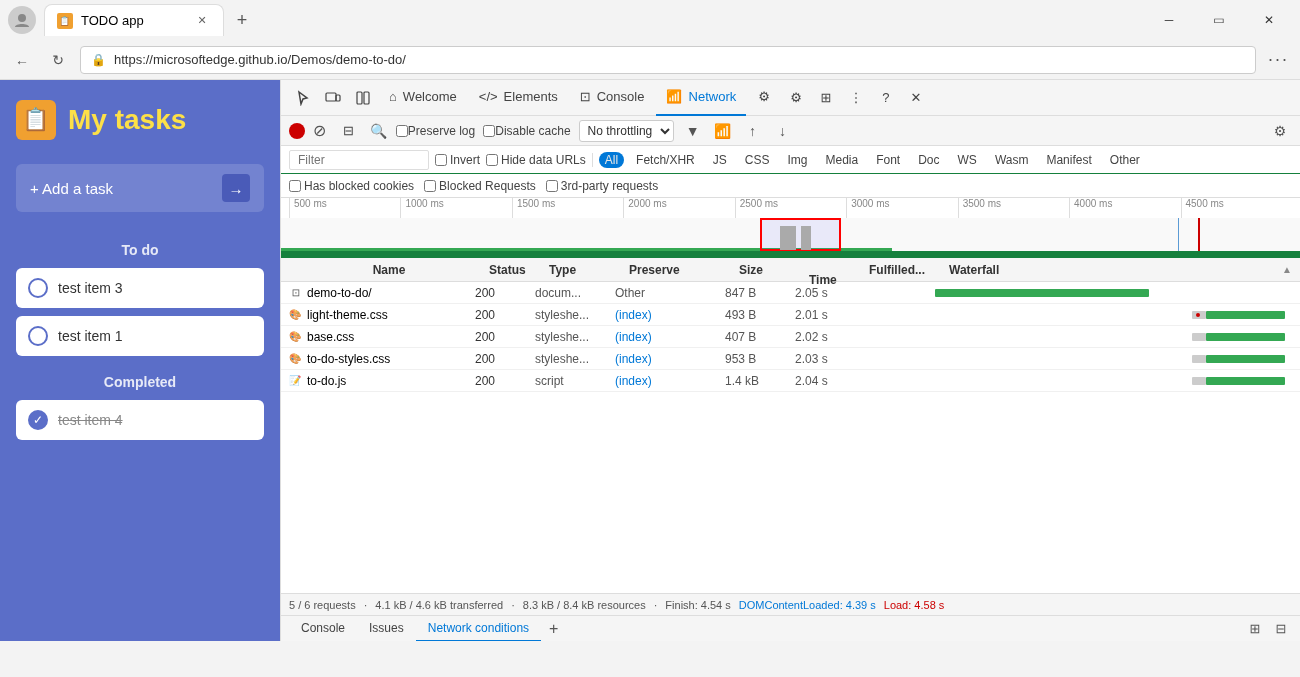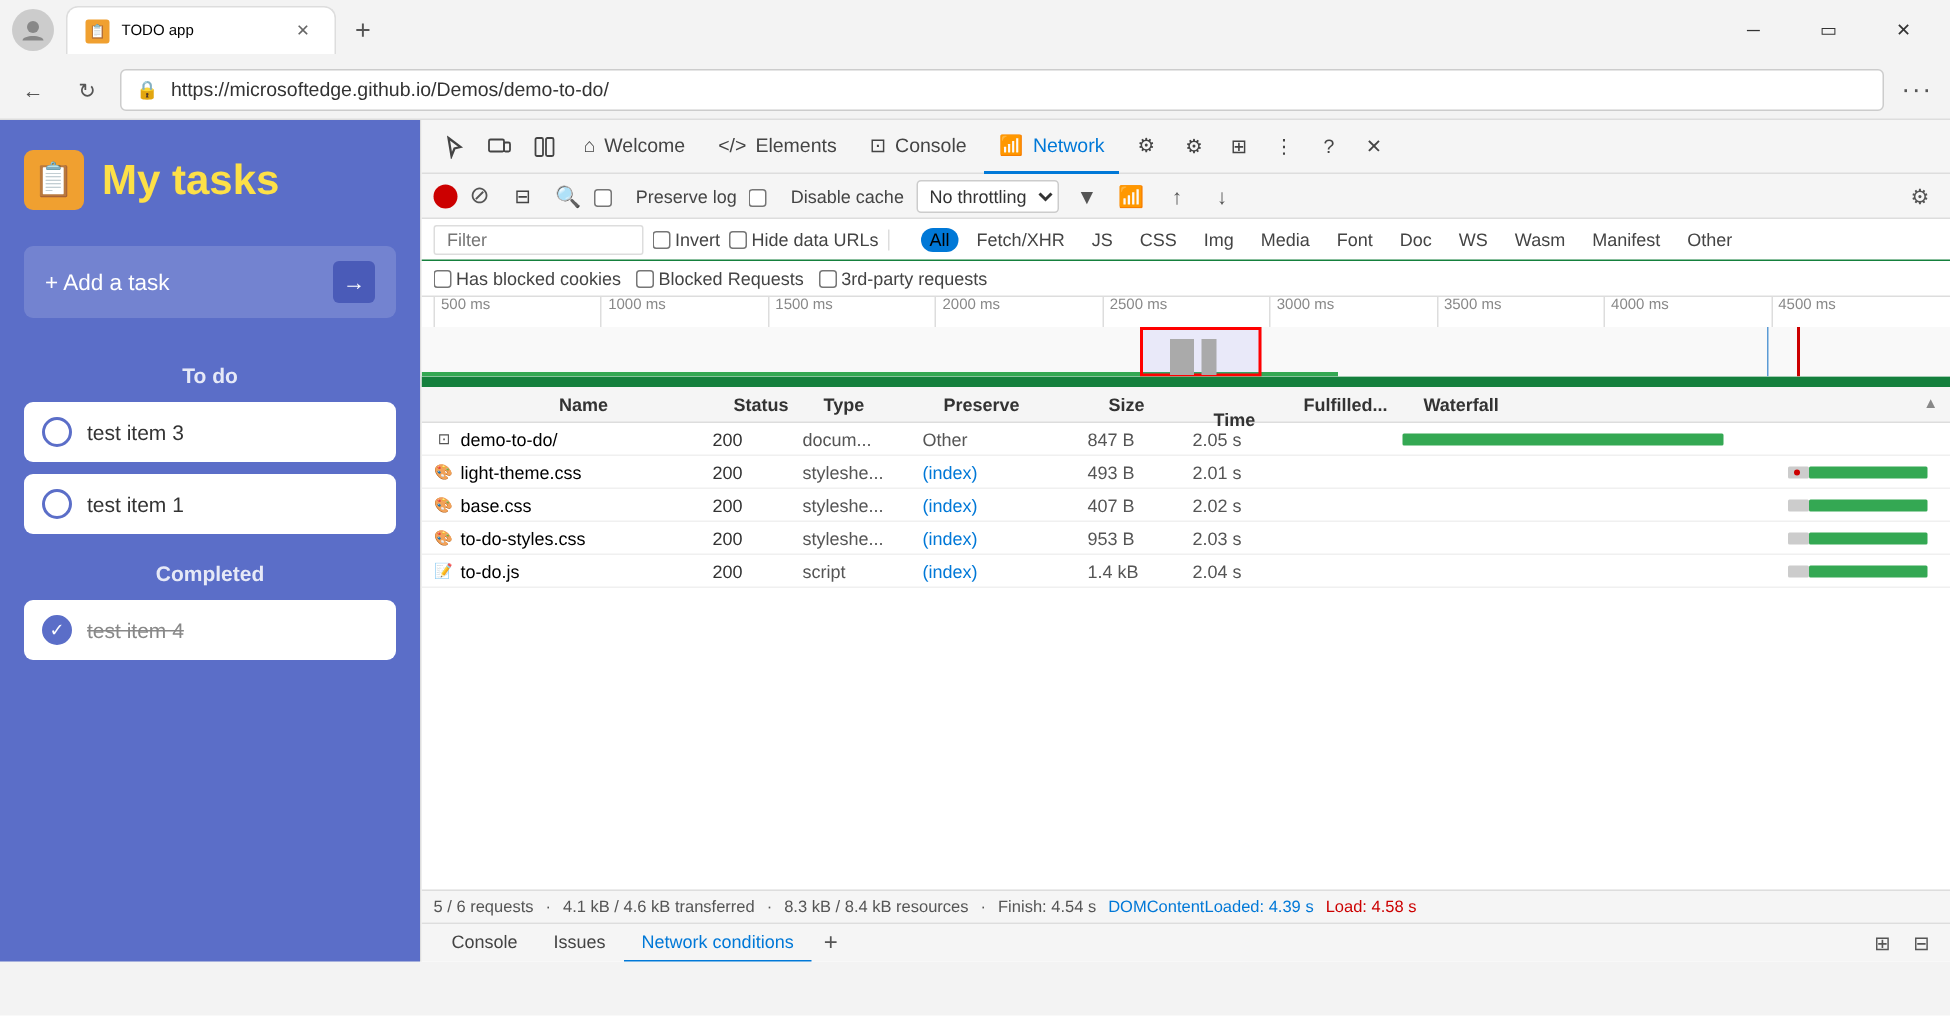--- a/index.html
+++ b/index.html
@@ -4,21 +4,21 @@
   <style>
     * { box-sizing: border-box; margin: 0; padding: 0; }
     body { font-family: 'Segoe UI', Arial, sans-serif; font-size: 13px; background: #f3f3f3; width: 1300px; height: 677px; overflow: hidden; }
 
     
     .browser-chrome { background: #f3f3f3; width: 100%; }
     .title-bar { display: flex; align-items: center; height: 40px; padding: 0 8px; background: #f3f3f3; }
     .title-bar-avatar { width: 28px; height: 28px; background: #ccc; border-radius: 50%; margin-right: 8px; display: flex; align-items: center; justify-content: center; }
     .tab { display: flex; align-items: center; background: white; border-radius: 8px 8px 0 0; padding: 0 12px; height: 32px; min-width: 180px; max-width: 240px; font-size: 13px; border: 1px solid #ddd; border-bottom: none; }
     .tab-icon { width: 16px; height: 16px; background: #f4a; margin-right: 8px; border-radius: 2px; display: flex; align-items: center; justify-content: center; font-size: 10px; }
-    .tab-title { flex: 1; font-size: 10px; }
+    .tab-title { flex: 1; font-size: 13px; }
     .tab-close { margin-left: 8px; width: 18px; height: 18px; display: flex; align-items: center; justify-content: center; border-radius: 50%; cursor: pointer; font-size: 11px; color: #666; }
     .new-tab-btn { width: 28px; height: 28px; display: flex; align-items: center; justify-content: center; border-radius: 50%; cursor: pointer; font-size: 18px; color: #555; margin-left: 4px; }
     .title-bar-controls { margin-left: auto; display: flex; gap: 4px; }
     .win-btn { width: 46px; height: 30px; display: flex; align-items: center; justify-content: center; font-size: 12px; cursor: pointer; color: #333; }
 
     .address-bar-row { display: flex; align-items: center; height: 40px; padding: 0 8px; gap: 8px; background: #f3f3f3; border-bottom: 1px solid #ddd; }
     .nav-btn { width: 28px; height: 28px; display: flex; align-items: center; justify-content: center; border-radius: 50%; cursor: pointer; color: #555; font-size: 14px; }
     .address-bar { flex: 1; height: 28px; border: 1px solid #ccc; border-radius: 4px; background: white; display: flex; align-items: center; padding: 0 10px; font-size: 13px; color: #333; }
     .address-icon { margin-right: 8px; color: #555; font-size: 12px; }
     .more-btn { width: 28px; height: 28px; display: flex; align-items: center; justify-content: center; border-radius: 50%; cursor: pointer; color: #555; font-size: 18px; letter-spacing: 1px; }
@@ -44,32 +44,32 @@
     .devtools { flex: 1; background: #fff; border-left: 1px solid #ddd; display: flex; flex-direction: column; overflow: hidden; }
     .devtools-toolbar { display: flex; align-items: center; height: 36px; border-bottom: 1px solid #ddd; padding: 0 8px; gap: 2px; background: #f5f5f5; }
     .dt-btn { width: 28px; height: 28px; display: flex; align-items: center; justify-content: center; border-radius: 3px; cursor: pointer; color: #444; font-size: 13px; }
     .dt-tab { display: flex; align-items: center; padding: 0 10px; height: 36px; font-size: 13px; cursor: pointer; color: #444; gap: 6px; border-bottom: 2px solid transparent; }
     .dt-tab.active { color: #0078d7; border-bottom: 2px solid #0078d7; }
 
     .devtools-filter-bar { display: flex; align-items: center; height: 30px; border-bottom: 1px solid #ddd; padding: 0 8px; gap: 8px; background: #f5f5f5; }
     .record-btn { width: 16px; height: 16px; background: #c00; border-radius: 50%; flex-shrink: 0; cursor: pointer; }
     .clear-btn { font-size: 16px; color: #555; cursor: pointer; line-height: 1; }
     .search-icon-btn { font-size: 14px; color: #555; cursor: pointer; }
-    .checkbox-label { display: flex; align-items: flex-end; gap: 16px; font-size: 12px; color: #444; cursor: pointer; }
+    .checkbox-label { display: flex; align-items: center; gap: 0; font-size: 12px; color: #444; cursor: pointer; }
     .checkbox-label input { width: 12px; height: 12px; }
     .throttle-select { border: 1px solid #ccc; border-radius: 3px; font-size: 12px; padding: 2px 4px; background: white; cursor: pointer; color: #333; }
     .dt-icon-btn { width: 22px; height: 22px; display: flex; align-items: center; justify-content: center; cursor: pointer; font-size: 14px; color: #555; }
     .dt-settings-btn { margin-left: auto; width: 24px; height: 24px; display: flex; align-items: center; justify-content: center; cursor: pointer; font-size: 14px; color: #555; }
 
     .devtools-filter-bar2 { display: flex; align-items: center; height: 28px; border-bottom: 1px solid #15803d; padding: 0 8px; gap: 6px; background: white; }
     .filter-input { border: 1px solid #ddd; border-radius: 2px; font-size: 12px; padding: 2px 8px; width: 140px; }
     .filter-tag { display: flex; align-items: center; gap: 3px; font-size: 12px; color: #444; cursor: pointer; }
     .filter-tag input { width: 12px; height: 12px; }
     .type-filter-btn { padding: 1px 6px; border-radius: 3px; font-size: 12px; cursor: pointer; border: none; background: transparent; color: #444; }
-    .type-filter-btn.active { background: #0078d7; color: #000000; border-radius: 10px; margin-left: 15px; }
+    .type-filter-btn.active { background: #0078d7; color: #e5e5e5; border-radius: 10px; }
 
     
     .timeline-area { height: 60px; border-bottom: 7px solid #15803d; position: relative; background: white; overflow: hidden; }
     .timeline-markers { display: flex; position: absolute; top: 0; left: 0; right: 0; height: 20px; padding: 0 8px; }
     .timeline-marker { font-size: 10px; color: #888; flex: 1; text-align: left; padding-left: 4px; border-left: 1px solid #ddd; }
     .timeline-bar-area { position: absolute; top: 20px; left: 0; right: 0; bottom: 0; background: #f9f9f9; }
     .timeline-green-line { position: absolute; bottom: 0; left: 0; width: 60%; height: 3px; background: #34a853; }
     .timeline-highlight { position: absolute; top: 0; left: 47%; width: 8%; height: 100%; background: rgba(100,100,255,0.1); border: 2px solid red; }
     .timeline-bar-gray1 { position: absolute; top: 8px; left: 49%; width: 1.5%; height: 24px; background: #aaa; }
     .timeline-bar-gray2 { position: absolute; top: 8px; left: 51%; width: 1%; height: 24px; background: #aaa; }

